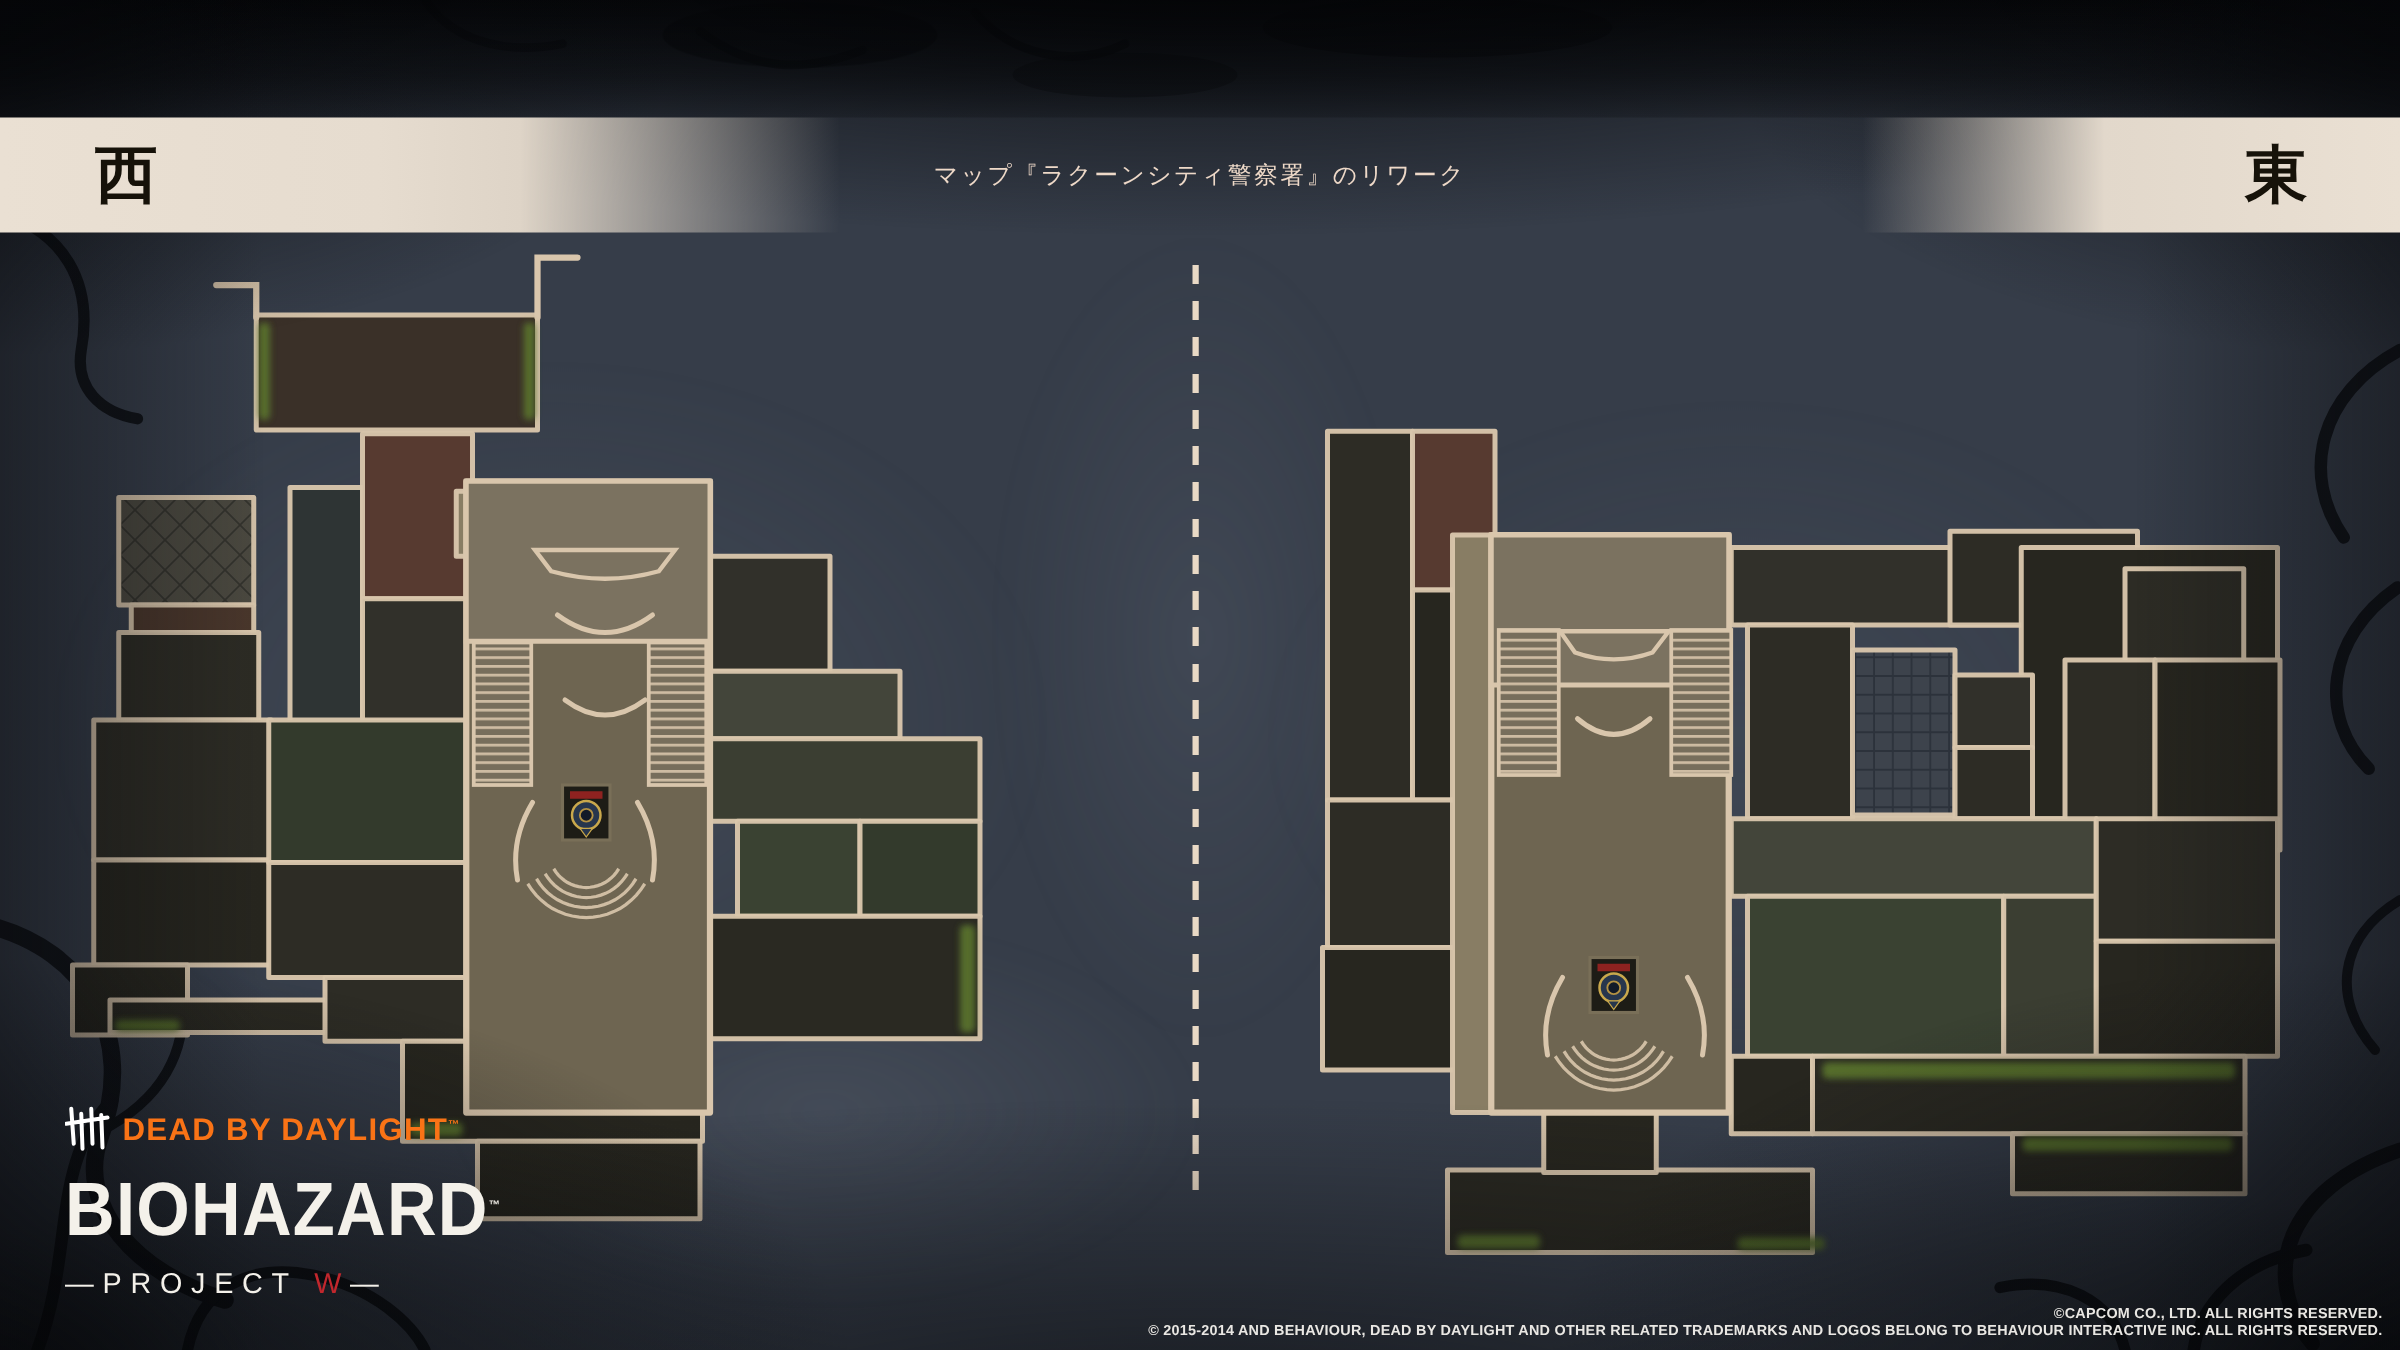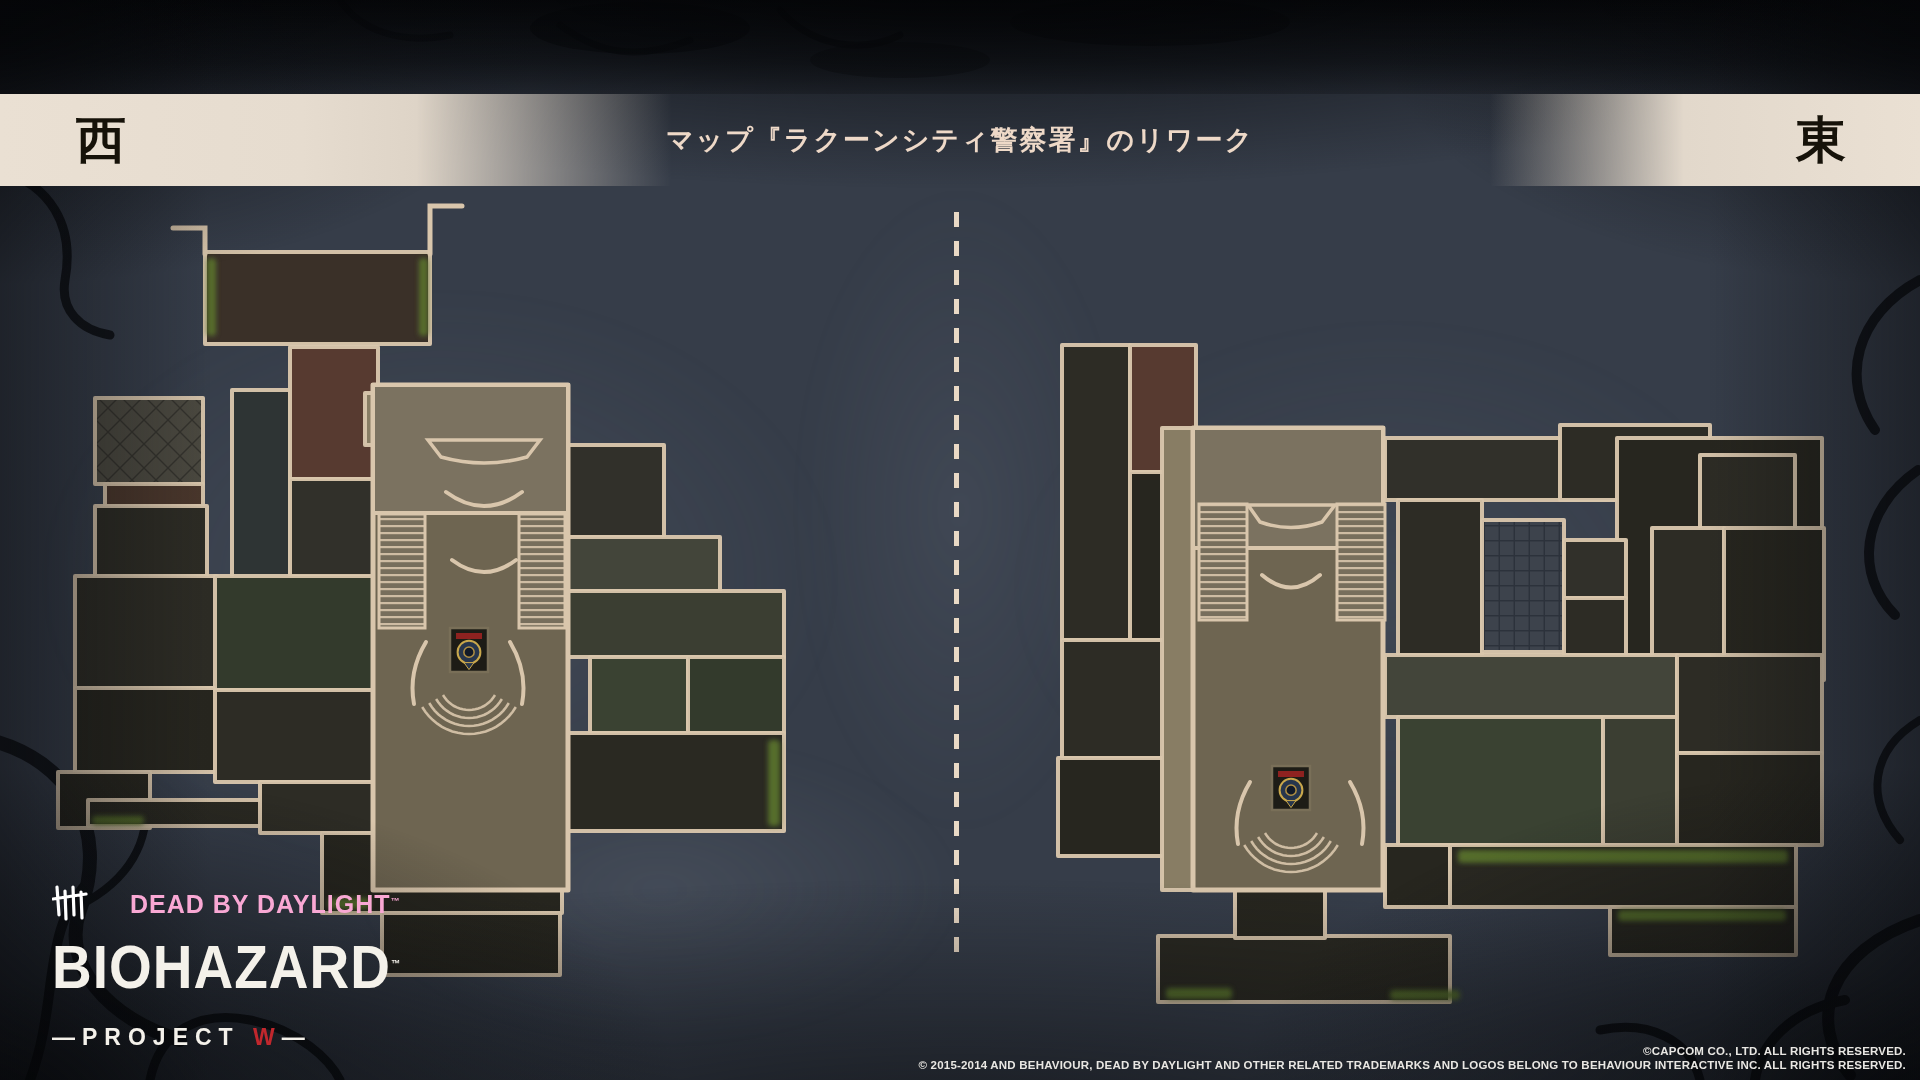--- a/index.html
+++ b/index.html
@@ -43,29 +43,29 @@
   .band{position:absolute; top:94px; height:92px; z-index:5;}
   .band-left{left:0; width:672px;
     background:linear-gradient(90deg,#eae0d3 0%,#e6dccf 45%,#ded4c7 62%,rgba(222,212,199,0) 100%);}
   .band-right{right:0; width:430px;
     background:linear-gradient(270deg,#eae0d3 0%,#e2d8cb 55%,rgba(226,216,203,0) 100%);}
   .dir-label{position:absolute; top:94px; height:92px; line-height:92px; z-index:6;
     font-size:50px; font-weight:900; color:#161209;}
   .dir-left{left:76px;} .dir-right{right:74px;}
   .map-title{position:absolute; top:94px; left:0; width:100%; height:92px; z-index:6;
     display:flex; align-items:center; justify-content:center;
-    font-size:27px; font-weight:700; letter-spacing:2px; color:#eed9c8;}
+    font-size:19px; font-weight:400; letter-spacing:2px; color:#eed9c8;}
   
   .logo{position:absolute; left:52px; top:884px; z-index:7; color:#f4f1ea;}
   .logo-row1{display:flex; align-items:center; gap:10px;}
-  .dbd-text{font-size:25px; font-weight:800; letter-spacing:1px; color:#f9a8d4; white-space:nowrap;margin-left:32px;}
+  .dbd-text{font-size:25px; font-weight:800; letter-spacing:1px; color:#f97316; white-space:nowrap;}
   .tm{font-size:9px; vertical-align:super; font-weight:700;}
   .biohazard{margin-top:8px; font-size:55px; font-weight:900; letter-spacing:1px;
     transform:scaleY(1.1); transform-origin:left top; color:#f4f1ea; white-space:nowrap;}
-  .project-row{margin-top:28px; font-size:23px; font-weight:700; letter-spacing:7px; white-space:nowrap;}
+  .project-row{margin-top:17px; font-size:23px; font-weight:400; letter-spacing:7px; white-space:nowrap;}
   .project-w{color:#c1272d;}
   
   .footer{position:absolute; right:14px; bottom:8px; z-index:7; text-align:right;
     color:#e9e7e3; font-size:11.5px; line-height:14px; letter-spacing:.2px;font-weight:bold;}
 </style>
 </head>
 <body>
 
 <div class="fog fog1"></div>
 <div class="fog fog2"></div>

